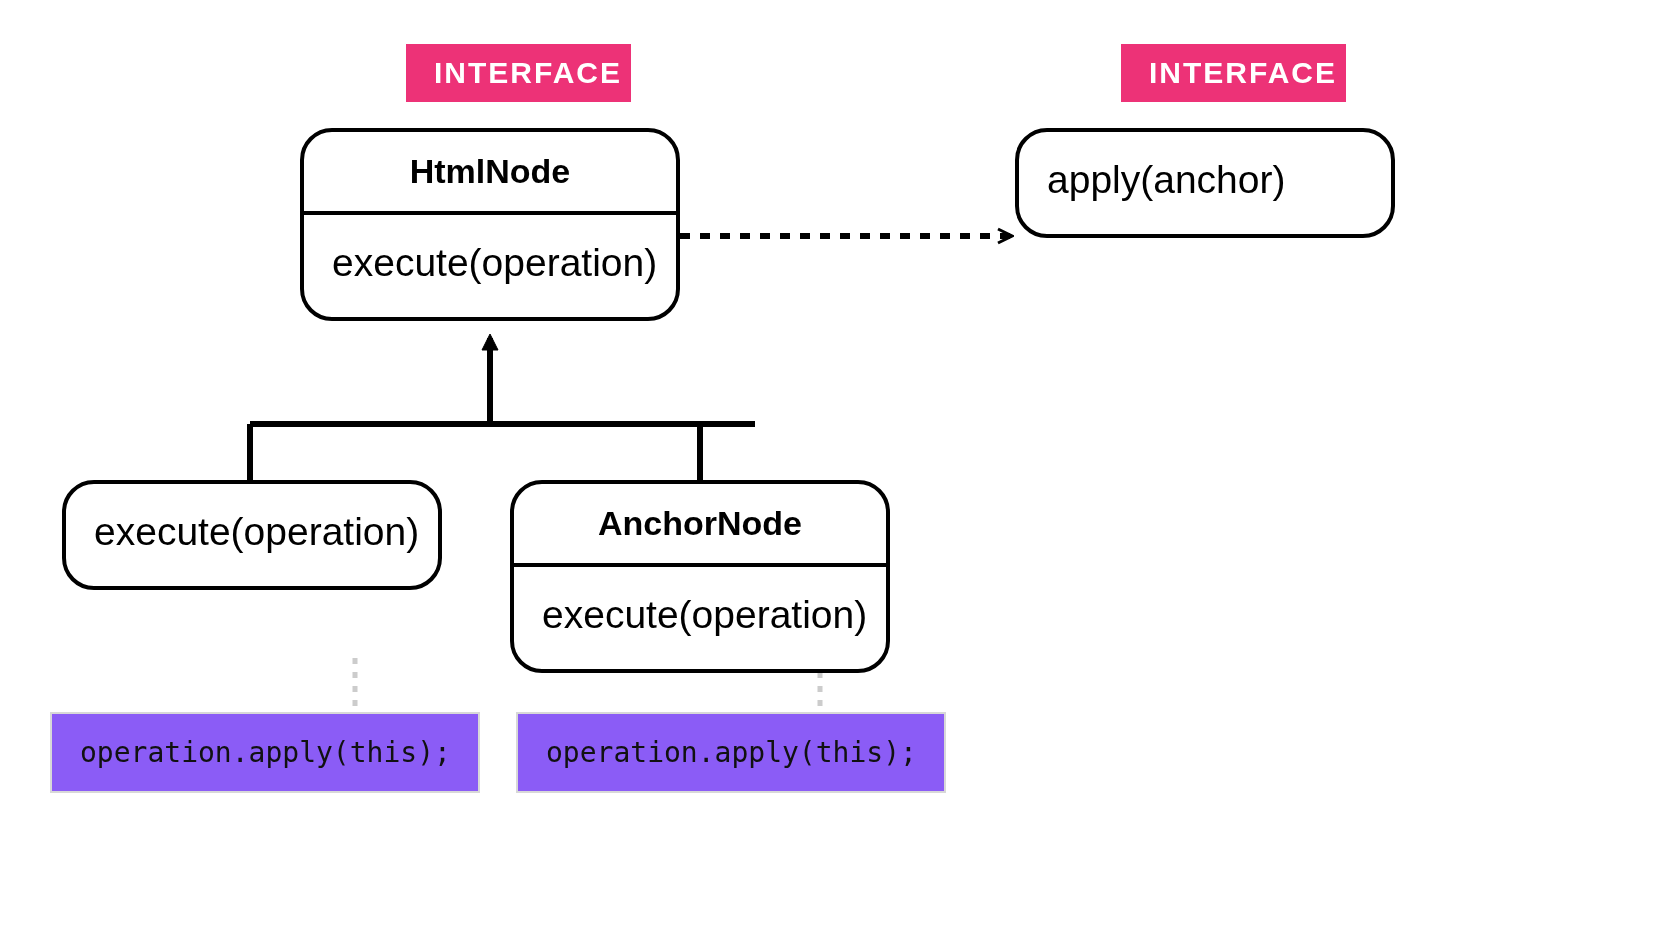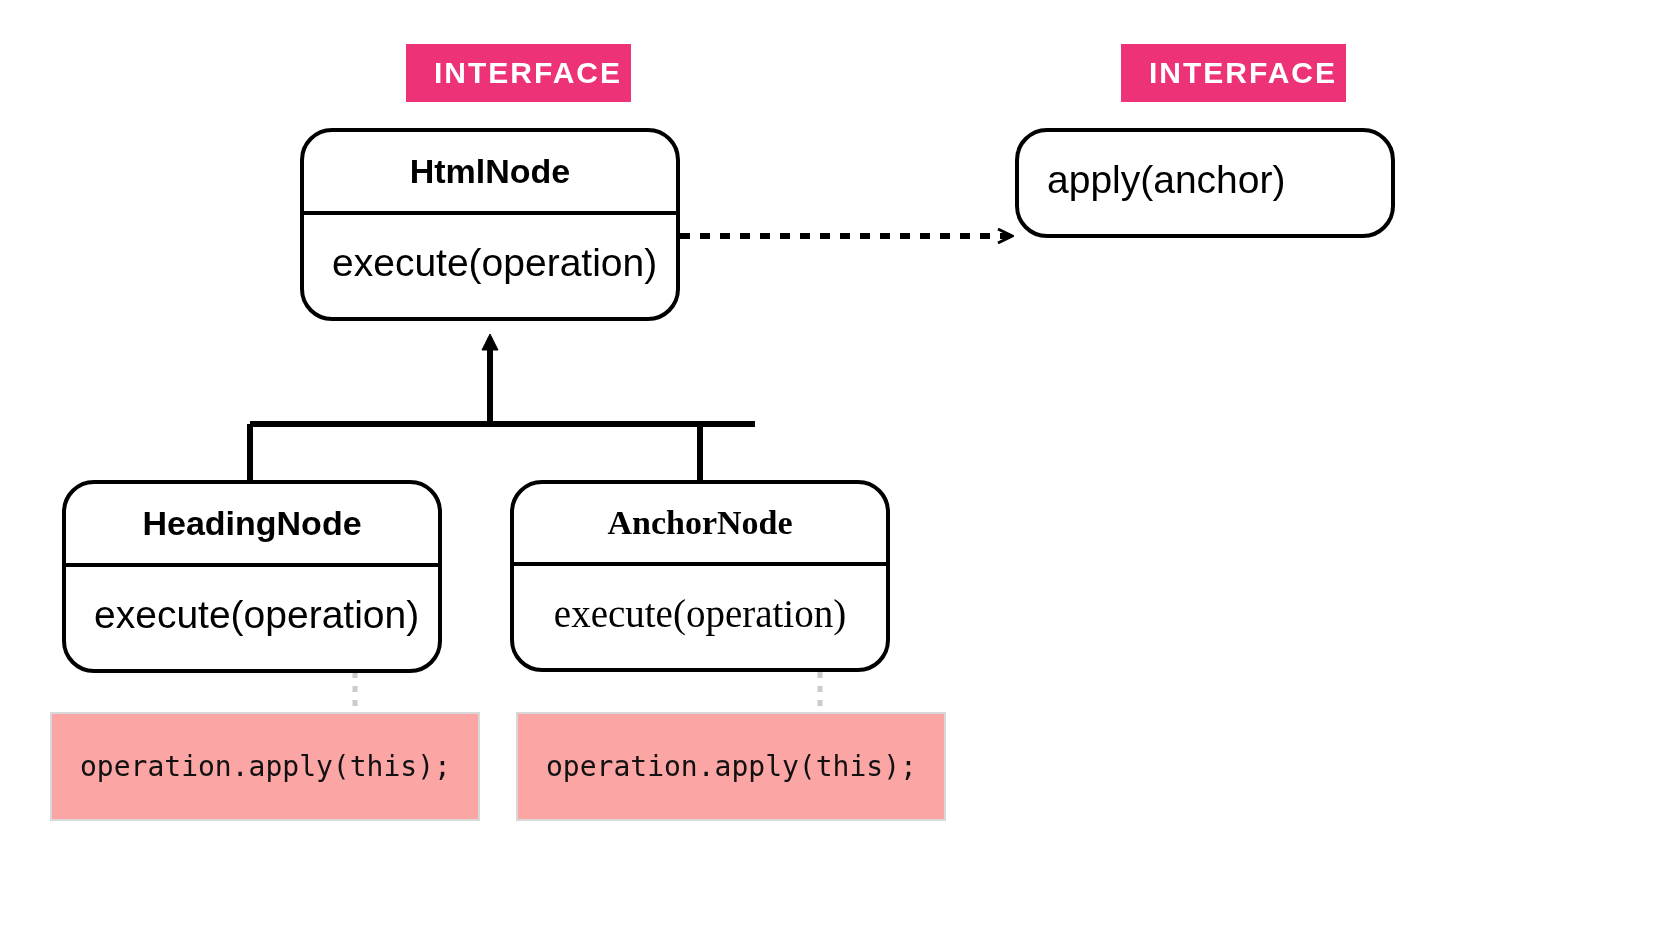--- a/index.html
+++ b/index.html
@@ -47,24 +47,24 @@
     font-size: 39px;
     font-weight: 500;
     padding: 18px 28px 24px 28px;
     line-height: 1.55;
     text-align: left;
   }
   .classbox .body.center { text-align: center; }
   .notebox {
     position: absolute;
     border: 2px solid #d8d8d8;
-    background: #fca5a5;
+    background: #8b5cf6;
     font-family: ui-monospace, SFMono-Regular, Menlo, Consolas, monospace;
     font-size: 28px;
-    padding: 36px 28px;
+    padding: 22px 28px;
     color: #111;
   }
   svg.connectors {
     position: absolute;
     left: 0; top: 0;
     width: 1663px;
     height: 941px;
     pointer-events: none;
   }
 </style>
@@ -102,25 +102,24 @@
     <div class="body center">execute(operation)</div>
   </div>
 
   <div class="classbox" style="left:1015px; top:128px; width:380px;">
     <div class="body">
       <div>apply(anchor)</div>
     </div>
   </div>
 
   <div class="classbox" style="left:62px; top:480px; width:380px;">
-    <div class="title">HeadingNode</div>
     <div class="body center">execute(operation)</div>
   </div>
 
-  <div class="classbox" style="left:510px; top:480px; width:380px;font-family:Liberation Serif, serif;">
+  <div class="classbox" style="left:510px; top:480px; width:380px;">
     <div class="title">AnchorNode</div>
     <div class="body center">execute(operation)</div>
   </div>
 
   <div class="notebox" style="left:50px; top:712px; width:430px;">operation.apply(this);</div>
   <div class="notebox" style="left:516px; top:712px; width:430px;">operation.apply(this);</div>
 
 </div>
 
 </body></html>

